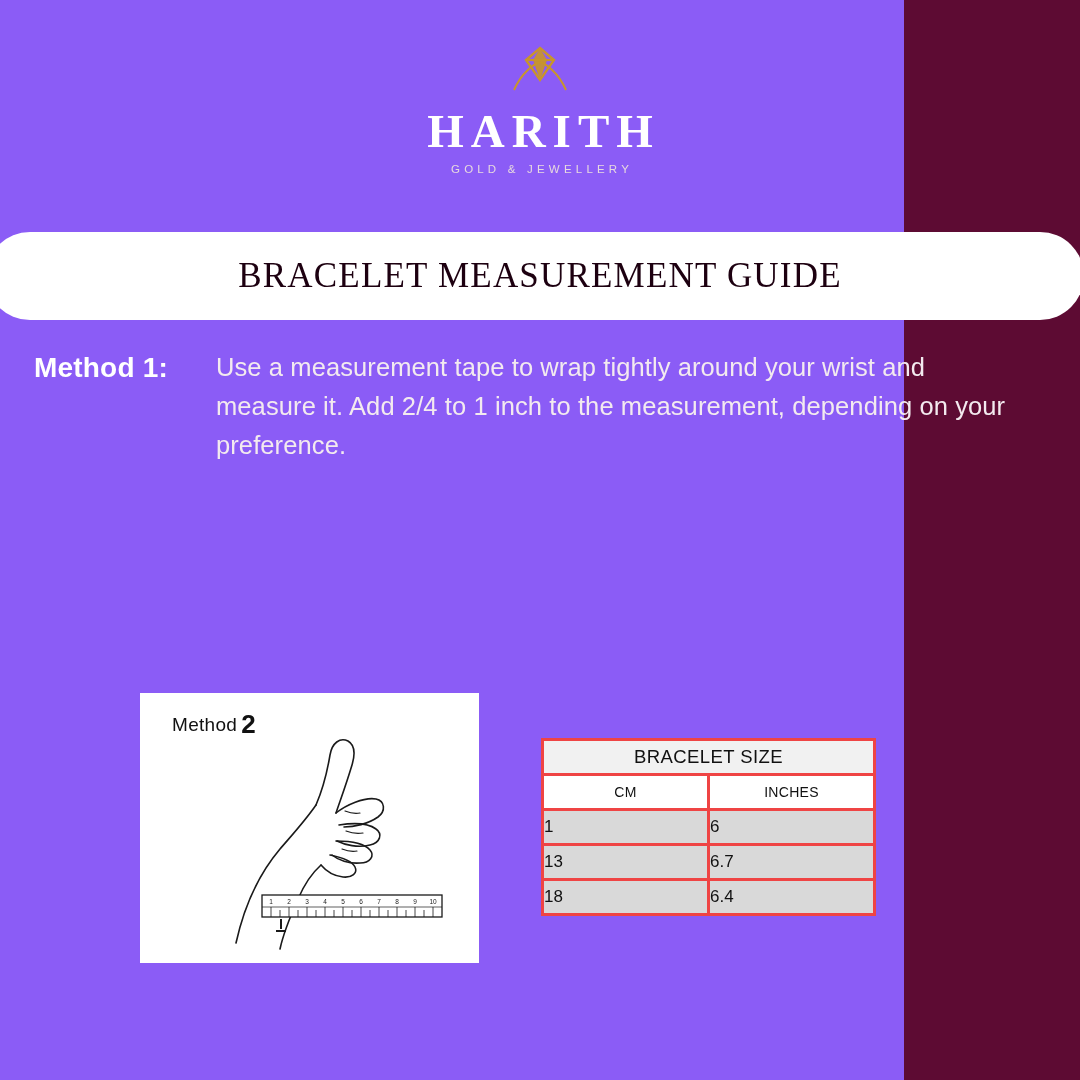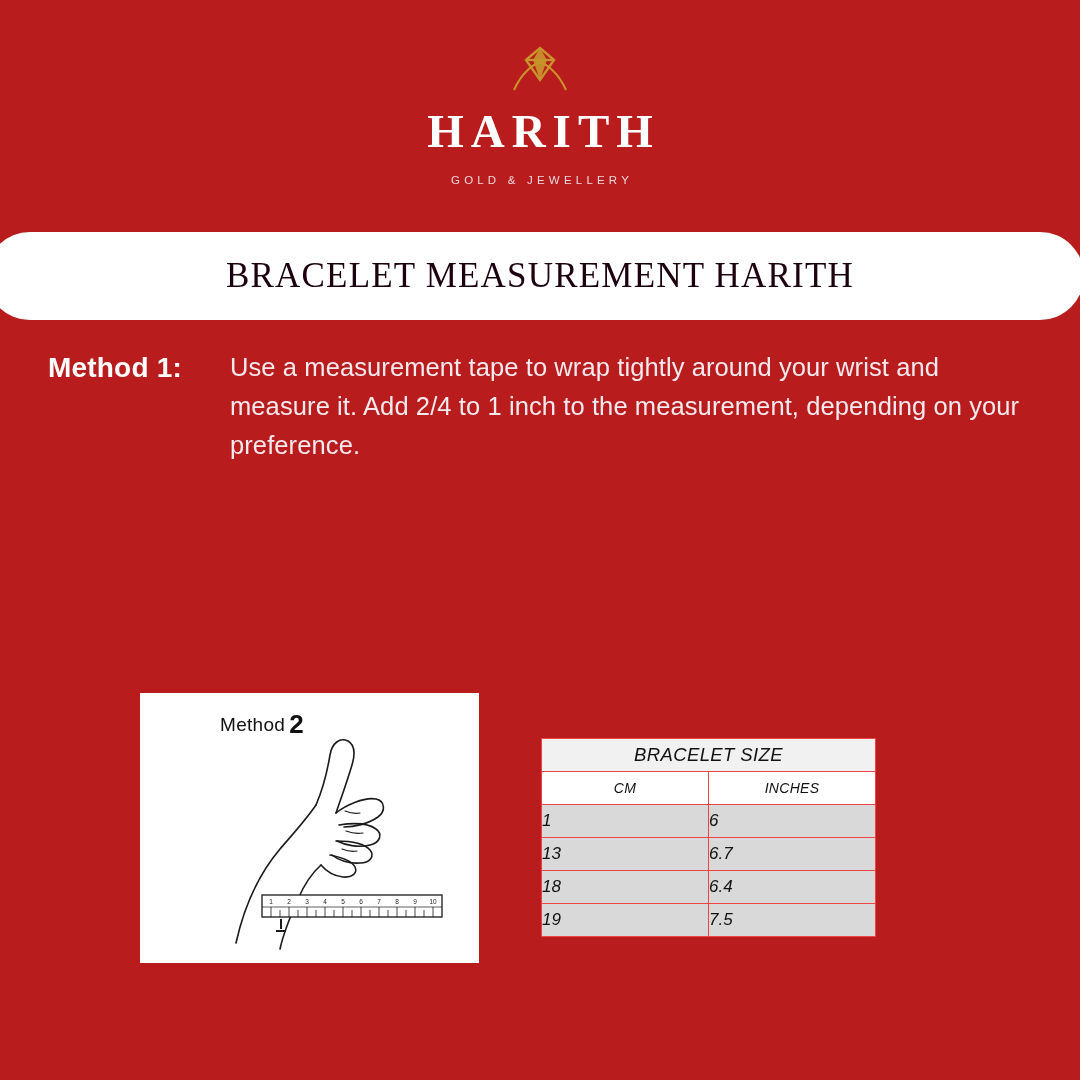--- a/index.html
+++ b/index.html
@@ -9,23 +9,23 @@
   body {
     width: 1080px;
     height: 1080px;
     background: #5d0b33;
     font-family: "Liberation Sans", sans-serif;
     overflow: hidden;
     position: relative;
   }
   .page {
     position: relative;
-    width: 1080px;
+    width: 904px;
     height: 1080px;
-    background: #b91c1c;
+    background: #8b5cf6;
   }
 
   
   .brand {
     position: absolute;
     top: 46px;
     left: 0;
     width: 1080px;
     text-align: center;
   }
@@ -38,21 +38,21 @@
   .brand-name {
     font-family: "Liberation Serif", serif;
     font-weight: bold;
     font-size: 47px;
     letter-spacing: 7px;
     color: #ffffff;
     line-height: 1;
     padding-left: 7px;
   }
   .brand-sub {
-    margin-top: 19px;
+    margin-top: 8px;
     font-family: "Liberation Sans", sans-serif;
     font-size: 11.5px;
     letter-spacing: 4.2px;
     color: #e7d9df;
     padding-left: 4px;
   }
 
   
   .title-pill {
     position: absolute;
@@ -72,21 +72,21 @@
     letter-spacing: 1.2px;
     color: #1d0010;
     white-space: nowrap;
     padding-left: 10px;
   }
 
   
   .methods {
     position: absolute;
     top: 348px;
-    left: 48px;
+    left: 34px;
     width: 995px;
   }
   .method {
     display: flex;
     align-items: flex-start;
     margin-bottom: 30px;
   }
   .method-label {
     flex: 0 0 auto;
     width: 182px;
@@ -114,21 +114,20 @@
     height: 270px;
     background: #ffffff;
   }
   .illus-caption {
     position: absolute;
     left: 32px;
     top: 16px;
     font-size: 19px;
     color: #111;
     letter-spacing: 0.3px;
-    margin-left: 48px;
   }
   .illus-caption .big {
     font-size: 26px;
     font-weight: bold;
     vertical-align: -2px;
     margin-left: 4px;
   }
 
   
   .size-table {
@@ -136,25 +135,24 @@
     left: 541px;
     top: 738px;
     width: 335px;
     border-collapse: collapse;
     background: #ffffff;
     font-size: 17px;
     color: #111;
   }
   .size-table th,
   .size-table td {
-    border: 1px solid #ef4444;
+    border: 3px solid #ef4444;
     font-weight: normal;
     height: 32px;
     padding: 0;
-    font-style: italic;
   }
   .size-table thead .t-head-main {
     background: #f1f1f1;
     font-size: 18.5px;
     letter-spacing: 0.4px;
     height: 33px;
   }
   .size-table thead .t-head-sub th {
     background: #ffffff;
     font-size: 14px;
@@ -180,21 +178,21 @@
       <polygon points="32,2 39,14 32,34 25,14" fill="#c8952b" opacity="0.92"></polygon>
       <line x1="18" y1="14" x2="46" y2="14" stroke="#c8952b" stroke-width="2.2"></line>
       <path d="M6 44 C 14 26, 26 18, 32 16" fill="none" stroke="#c8952b" stroke-width="2"></path>
       <path d="M58 44 C 50 26, 38 18, 32 16" fill="none" stroke="#c8952b" stroke-width="2"></path>
     </svg>
     <div class="brand-name">HARITH</div>
     <div class="brand-sub">GOLD &amp; JEWELLERY</div>
   </div>
 
   <div class="title-pill">
-    <div class="title-text">BRACELET MEASUREMENT HARITH</div>
+    <div class="title-text">BRACELET MEASUREMENT GUIDE</div>
   </div>
 
   <div class="methods">
     <div class="method">
       <div class="method-label">Method 1:</div>
       <div class="method-body">Use a measurement tape to wrap tightly around your wrist and measure it. Add 2/4 to 1 inch to the measurement, depending on your preference.</div>
     </div>
   </div>
 
   <div class="illus">
@@ -286,20 +284,16 @@
         <td>6</td>
       </tr>
       <tr>
         <td>13</td>
         <td>6.7</td>
       </tr>
       <tr>
         <td>18</td>
         <td>6.4</td>
       </tr>
-      <tr>
-        <td>19</td>
-        <td>7.5</td>
-      </tr>
     </tbody>
   </table>
 
 </div>
 
 </body></html>

